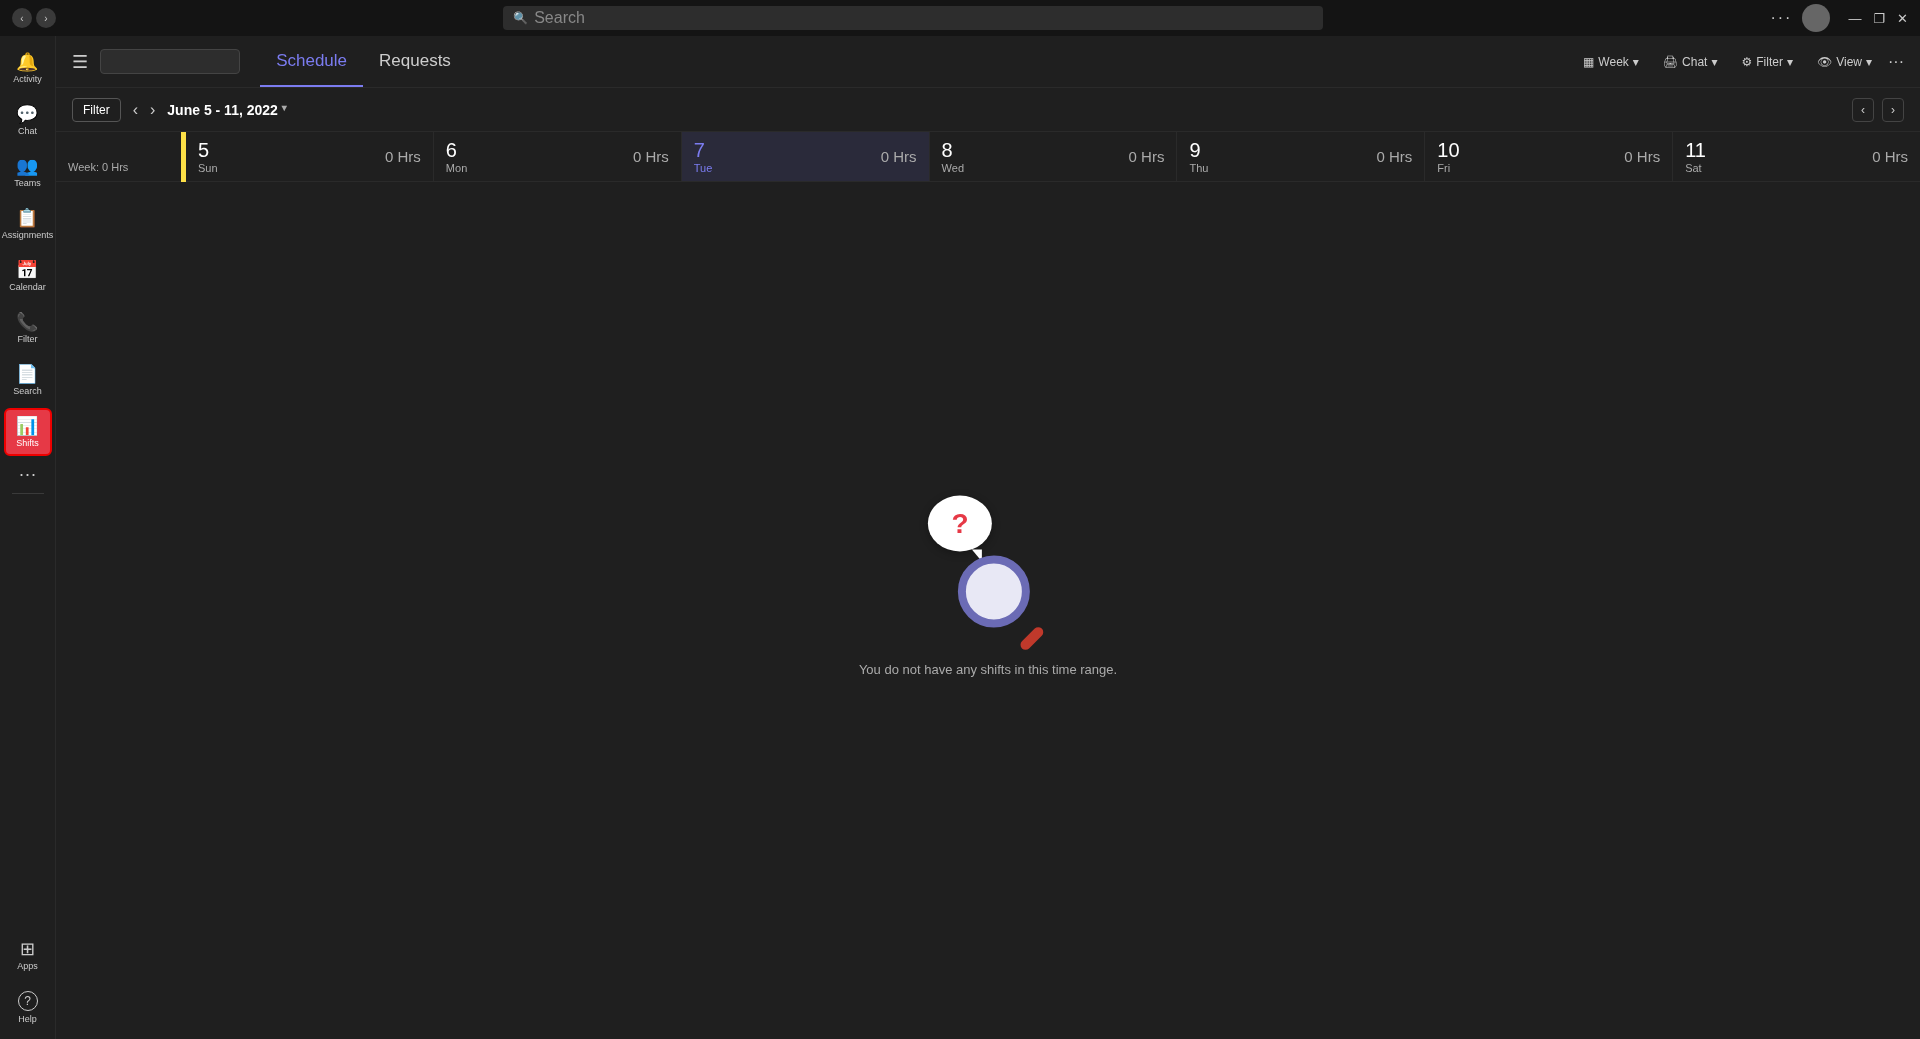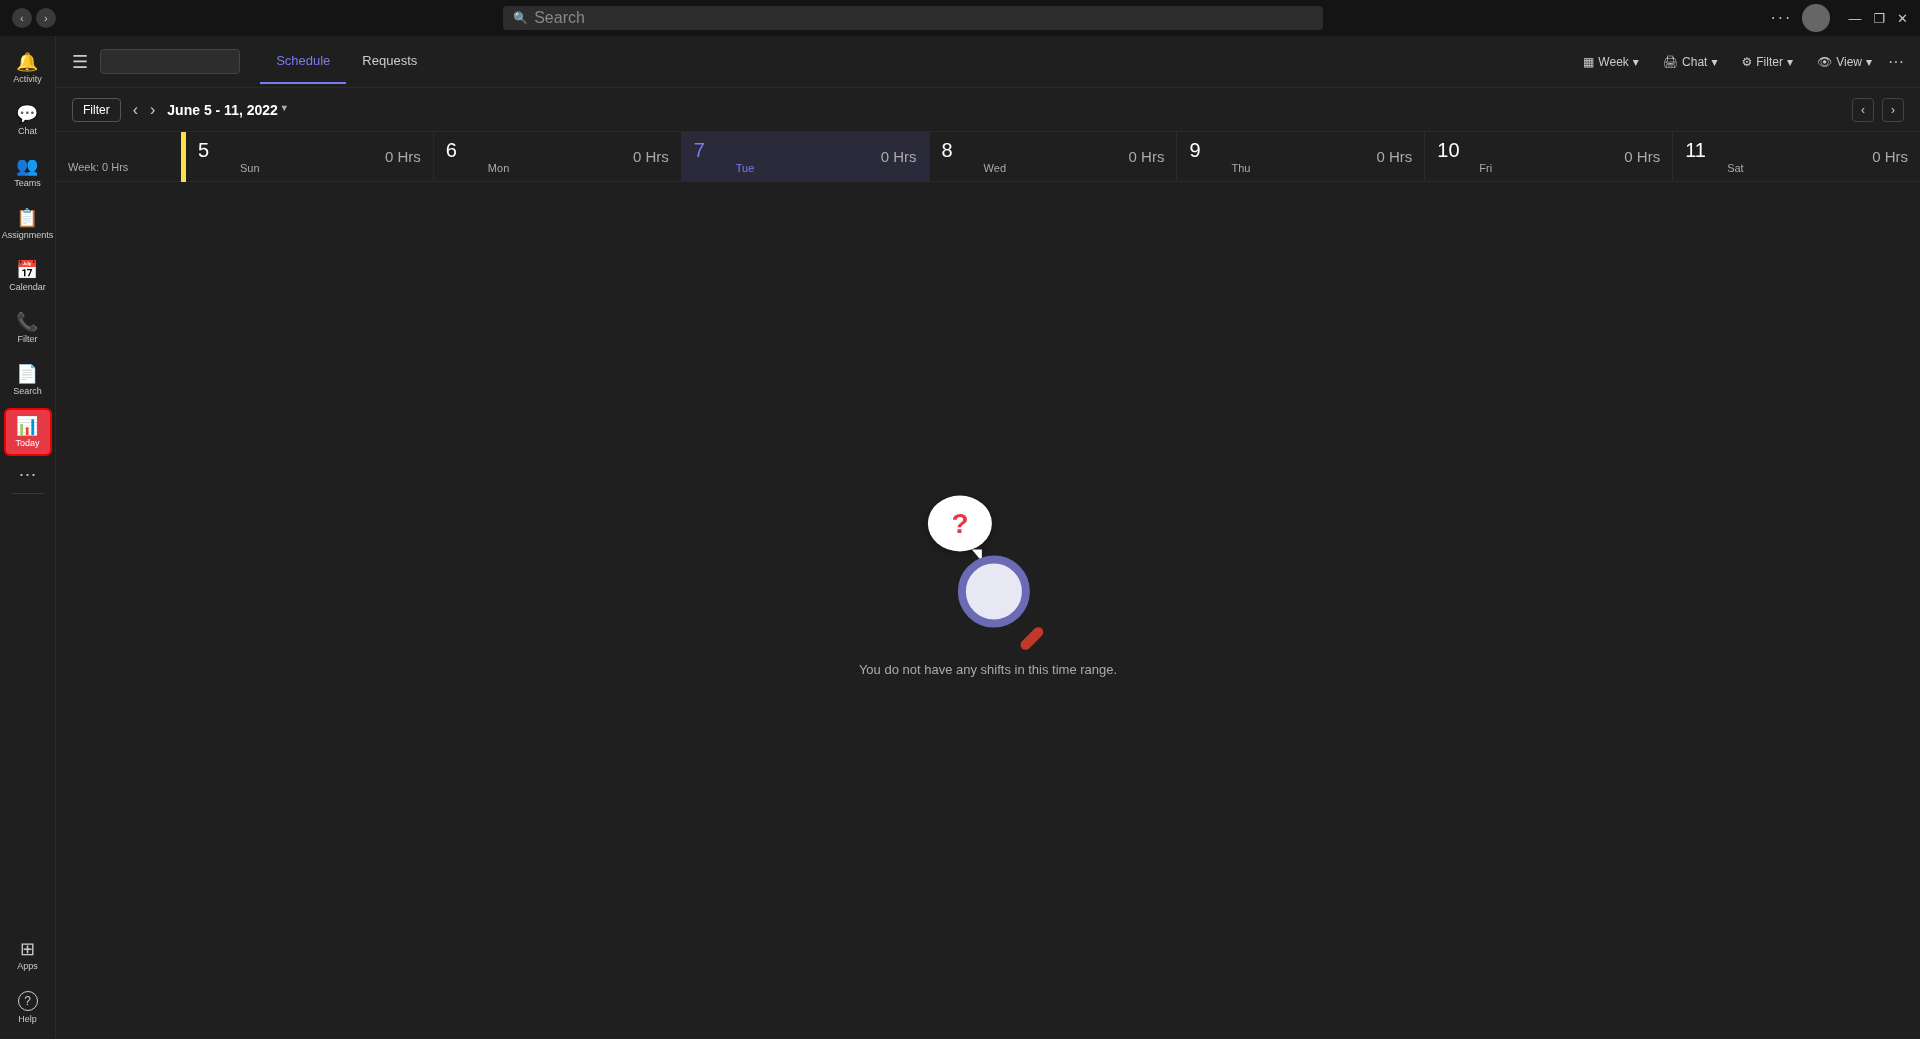--- a/index.html
+++ b/index.html
@@ -186,21 +186,21 @@
       width: 140px;
       cursor: pointer;
     }
     .tab-nav {
       display: flex;
       gap: 0;
       margin-left: 8px;
     }
     .tab-item {
       padding: 14px 16px;
-      font-size: 13px;
+      font-size: 17px;
       color: #ccc;
       cursor: pointer;
       border-bottom: 2px solid transparent;
       position: relative;
       text-align: right;
     }
     .tab-item.active {
       color: #7b7cf0;
       border-bottom: 2px solid #7b7cf0;
     }
@@ -322,21 +322,20 @@
       background: #2a2a3a;
     }
     .day-num {
       font-size: 20px;
       font-weight: 300;
       color: #fff;
     }
     .day-name {
       font-size: 11px;
       color: #aaa;
-      margin-left: 42px;
     }
     .day-today-num {
       color: #7b7cf0;
     }
     .day-today-name {
       color: #7b7cf0;
     }
     .day-hrs {
       font-size: 15px;
       color: #aaa;
@@ -477,21 +476,21 @@
     <div class="sidebar-item">
       <span class="sidebar-icon">📞</span>
       <span class="sidebar-label">Filter</span>
     </div>
     <div class="sidebar-item">
       <span class="sidebar-icon">📄</span>
       <span class="sidebar-label">Search</span>
     </div>
     <div class="sidebar-item active">
       <span class="sidebar-icon">📊</span>
-      <span class="sidebar-label">Today</span>
+      <span class="sidebar-label">Shifts</span>
     </div>
     <div class="sidebar-more">···</div>
     <div class="sidebar-divider"></div>
     <div class="sidebar-bottom">
       <div class="sidebar-item">
         <span class="sidebar-icon">⊞</span>
         <span class="sidebar-label">Apps</span>
       </div>
       <div class="sidebar-item">
         <span class="sidebar-icon" style="border:1px solid #ccc;border-radius:50%;width:20px;height:20px;display:flex;align-items:center;justify-content:center;font-size:12px;">?</span>

